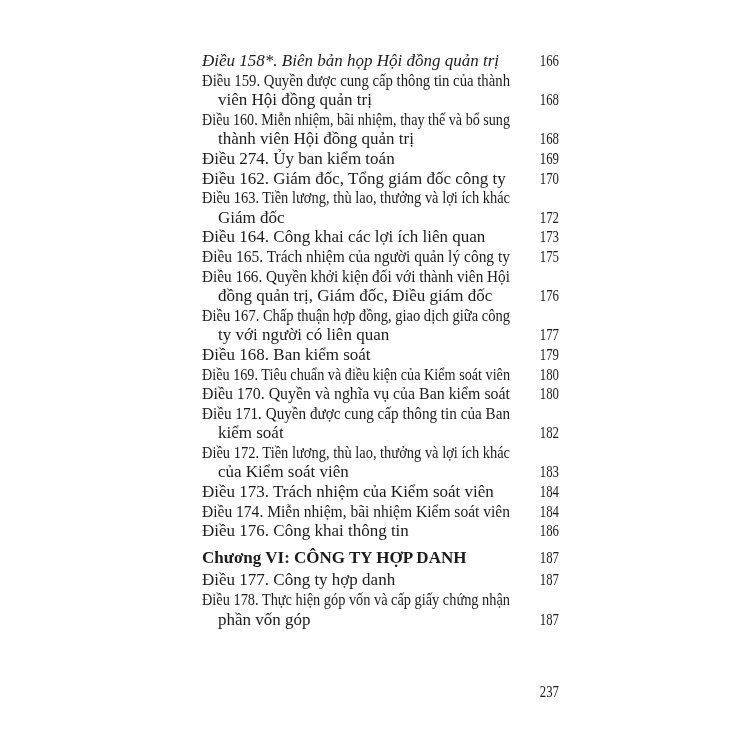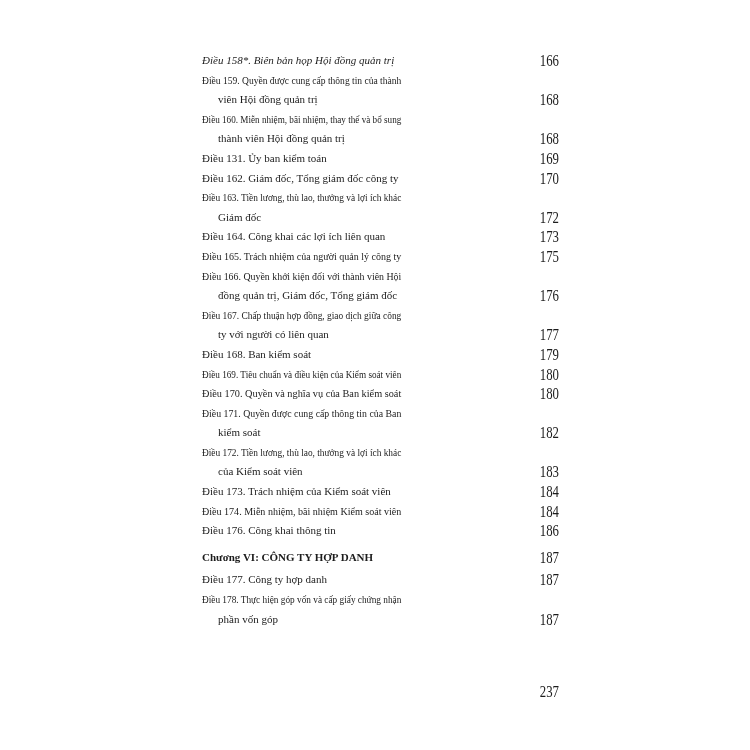--- a/index.html
+++ b/index.html
@@ -16,21 +16,21 @@
     position: absolute;
     left: 202px;
     top: 51px;
     width: 357px;
   }
   .entry { position: relative; width: 357px; }
   .line {
     width: 308px;
     height: 19.6px;
     line-height: 19.6px;
-    font-size: 11px;
+    font-size: 17px;
     box-sizing: border-box;
     white-space: nowrap;
     overflow: visible;
   }
   .line .txt {
     display: inline-block;
     white-space: nowrap;
     transform-origin: 0 50%;
   }
   .cont { padding-left: 16px; }
@@ -70,21 +70,21 @@
         <div class="line"><span class="txt" style="transform: scaleX(0.8669);">Điều 159. Quyền được cung cấp thông tin của thành</span></div>
         <div class="line cont"><span class="txt" style="transform: scaleX(1);">viên Hội đồng quản trị</span></div>
         <span class="num">168</span>
       </div>
       <div class="entry">
         <div class="line"><span class="txt" style="transform: scaleX(0.831);">Điều 160. Miễn nhiệm, bãi nhiệm, thay thế và bổ sung</span></div>
         <div class="line cont"><span class="txt" style="transform: scaleX(1);">thành viên Hội đồng quản trị</span></div>
         <span class="num">168</span>
       </div>
       <div class="entry">
-        <div class="line"><span class="txt" style="transform: scaleX(1);">Điều 131. Ủy ban kiểm toán</span></div>
+        <div class="line"><span class="txt" style="transform: scaleX(1);">Điều 274. Ủy ban kiểm toán</span></div>
         <span class="num">169</span>
       </div>
       <div class="entry">
         <div class="line"><span class="txt" style="transform: scaleX(1);">Điều 162. Giám đốc, Tổng giám đốc công ty</span></div>
         <span class="num">170</span>
       </div>
       <div class="entry">
         <div class="line"><span class="txt" style="transform: scaleX(0.8503);">Điều 163. Tiền lương, thù lao, thưởng và lợi ích khác</span></div>
         <div class="line cont"><span class="txt" style="transform: scaleX(1);">Giám đốc</span></div>
         <span class="num">172</span>
@@ -92,21 +92,21 @@
       <div class="entry">
         <div class="line"><span class="txt" style="transform: scaleX(1);">Điều 164. Công khai các lợi ích liên quan</span></div>
         <span class="num">173</span>
       </div>
       <div class="entry">
         <div class="line"><span class="txt" style="transform: scaleX(0.9104);">Điều 165. Trách nhiệm của người quản lý công ty</span></div>
         <span class="num">175</span>
       </div>
       <div class="entry">
         <div class="line"><span class="txt" style="transform: scaleX(0.8984);">Điều 166. Quyền khởi kiện đối với thành viên Hội</span></div>
-        <div class="line cont"><span class="txt" style="transform: scaleX(1);">đồng quản trị, Giám đốc, Tổng giám đốc</span></div>
+        <div class="line cont"><span class="txt" style="transform: scaleX(1);">đồng quản trị, Giám đốc, Điều giám đốc</span></div>
         <span class="num">176</span>
       </div>
       <div class="entry">
         <div class="line"><span class="txt" style="transform: scaleX(0.8543);">Điều 167. Chấp thuận hợp đồng, giao dịch giữa công</span></div>
         <div class="line cont"><span class="txt" style="transform: scaleX(1);">ty với người có liên quan</span></div>
         <span class="num">177</span>
       </div>
       <div class="entry">
         <div class="line"><span class="txt" style="transform: scaleX(1);">Điều 168. Ban kiểm soát</span></div>
         <span class="num">179</span>

